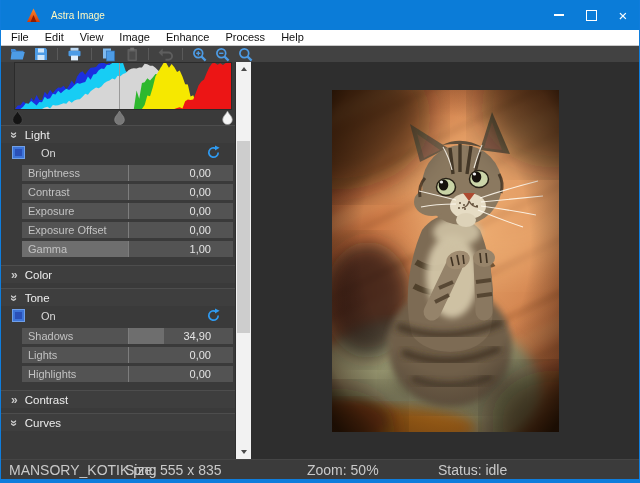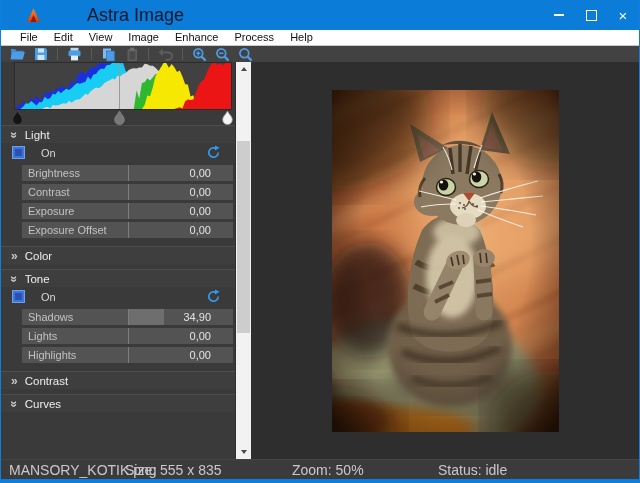--- a/index.html
+++ b/index.html
@@ -1,27 +1,27 @@
 <!DOCTYPE html>
 <html><head>
 <meta charset="utf-8">
 <style>
   html,body{margin:0;padding:0;background:#888;font-family:"Liberation Sans",sans-serif;}
   .app{position:relative;width:640px;height:483px;box-sizing:border-box;
        border-left:1px solid #0f7ddc;border-right:1px solid #0f7ddc;border-bottom:4px solid #0f7ddc;
        background:#2e2e2e;overflow:hidden;}
   
   .titlebar{height:30px;background:#0b7cd8;display:flex;align-items:center;padding-left:24px;gap:9px;position:relative;}
-  .title-text{color:#0f172a;font-size:18px;margin-left:36px;}
+  .title-text{color:#fef9c3;font-size:10px;}
   .tb-controls{position:absolute;right:0;top:0;height:30px;display:flex;}
   .winbtn{width:32px;height:30px;display:flex;align-items:center;justify-content:center;color:#fff;font-size:15px;}
   .glyph-min{width:10px;height:1.5px;background:#fff;}
   .glyph-max{width:9px;height:9px;border:1.2px solid #fff;}
   
-  .menubar{height:15px;background:#fff;display:flex;padding-left:11px;border-bottom:1px solid #c9c9c9;}
+  .menubar{height:15px;background:#fff;display:flex;padding-left:2px;border-bottom:1px solid #c9c9c9;}
   .menu-item{font-size:11px;color:#111;padding:0 8px;line-height:15px;}
   
   .toolbar{height:16px;background:#424242;display:flex;align-items:center;padding-left:8px;gap:6px;}
   .tbtn{width:17px;height:15px;background:none;border:none;padding:0;margin:0;display:flex;align-items:center;justify-content:center;}
   .tsep{width:1px;height:12px;background:#5a5a5a;margin:0 2px;}
   
   .main{display:flex;height:397px;}
   .left-panel{width:250px;display:flex;background:#3a3a3a;}
   .panel-content{width:235px;position:relative;overflow:hidden;font-size:11px;}
   
@@ -50,21 +50,21 @@
   .sb-up{top:0;} .sb-down{bottom:0;}
   .tri-up{width:0;height:0;border-left:3.5px solid transparent;border-right:3.5px solid transparent;border-bottom:4.5px solid #4a4a4a;}
   .tri-down{width:0;height:0;border-left:3.5px solid transparent;border-right:3.5px solid transparent;border-top:4.5px solid #4a4a4a;}
   .sb-thumb{position:absolute;left:1px;right:1px;top:79px;height:192px;background:#cdcdcd;}
   
   .canvas{flex:1;background:#2e2e2e;display:flex;align-items:center;justify-content:center;}
   .photo{width:227px;height:342px;}
   
   .statusbar{height:21px;background:#3b3b3b;border-top:1px solid #454545;position:relative;color:#c9c9c9;font-size:14px;}
   .st{position:absolute;line-height:20px;}
-  .st-file{left:8px;} .st-size{left:124px;} .st-zoom{left:291px;} .st-status{left:437px;}
+  .st-file{left:8px;} .st-size{left:124px;} .st-zoom{left:306px;} .st-status{left:437px;}
 </style>
 </head>
 <body>
 
 <div class="app">
 
   <div class="titlebar">
     <svg width="17" height="16" viewBox="0 0 17 16">
       <defs>
           <linearGradient id="lg" x1="0" y1="0" x2="0" y2="1">
@@ -221,20 +221,26 @@
           <div class="sfill" style="left:50%;width:0%"></div>
             <div class="smid"></div>
           <span class="slabel">Exposure</span>
           <span class="svalue">0,00</span>
         </div>
         <div class="srow">
           <div class="sfill" style="left:50%;width:0%"></div>
             <div class="smid"></div>
           <span class="slabel">Exposure Offset</span>
           <span class="svalue">0,00</span>
+        </div>
+        <div class="srow">
+          <div class="sfill" style="left:0%;width:50%"></div>
+            <div class="smid"></div>
+          <span class="slabel">Gamma</span>
+          <span class="svalue">1,00</span>
         </div>
 
         <div class="sec-gap8"></div>
 
         <div class="sec-h">
           <span class="chev">»</span>
           <span>Color</span>
         </div>
         <div class="sec-gap5"></div>
 

